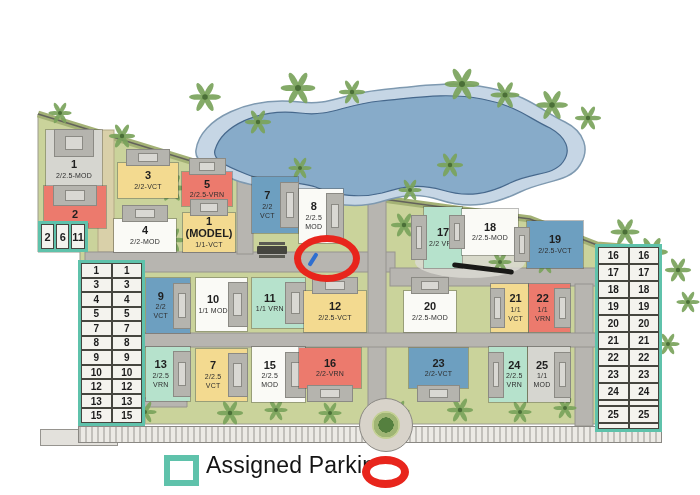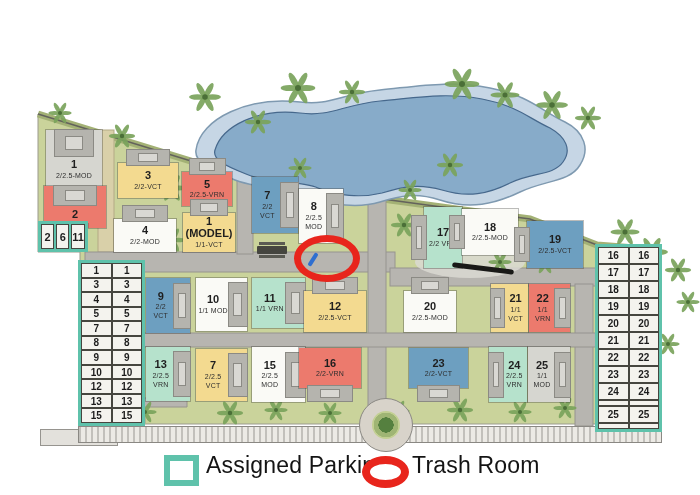--- a/index.html
+++ b/index.html
@@ -676,16 +676,15 @@
       <div class="pcell" style="font-size: 10px;"></div>
     </div>
 
   <div class="trash"></div>
   <div class="trash-mark"></div>
 
   <div class="legend">
     <div class="legend-swatch"></div>
     <span class="legend-text a">Assigned Parking</span>
     <div class="legend-oval"></div>
-    <span class="legend-text b">Trash Room</span>
   </div>
 
 </div>
 
 </body></html>

